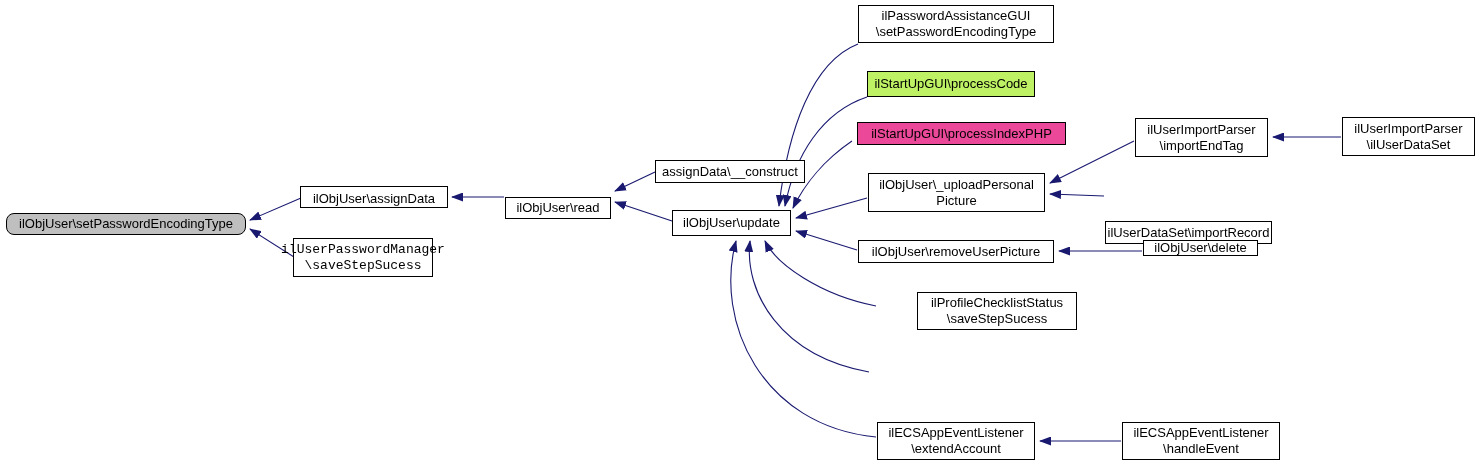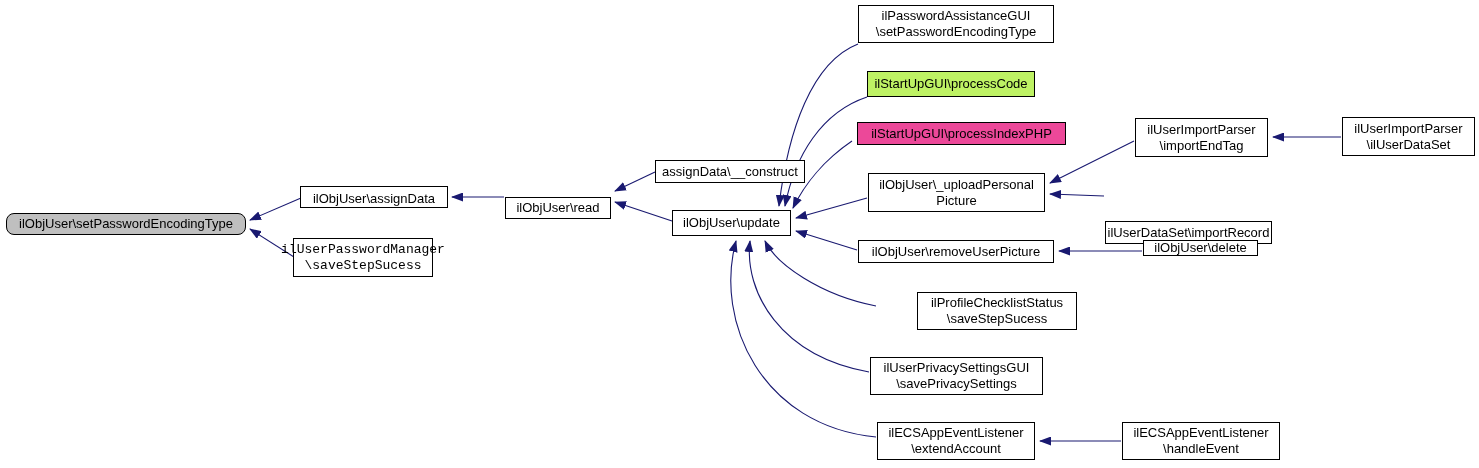--- a/index.html
+++ b/index.html
@@ -111,24 +111,20 @@
       <span>ilObjUser\_uploadPersonal</span>
       <span>Picture</span>
     </div>
     <div class="node" style="left: 858px; top: 240px; width: 196px; height: 23px; border-color: rgb(0, 0, 0); background: rgb(255, 255, 255);">
       <span>ilObjUser\removeUserPicture</span>
     </div>
     <div class="node" style="left: 877px; top: 292px; width: 160px; height: 38px; border-color: rgb(0, 0, 0); background: rgb(255, 255, 255); margin-left: 40px;">
       <span>ilProfileChecklistStatus</span>
       <span>\saveStepSucess</span>
     </div>
-    <div class="node" style="left: 870px; top: 357px; width: 173px; height: 38px; border-color: rgb(0, 0, 0); background: rgb(255, 255, 255);">
-      <span>ilUserPrivacySettingsGUI</span>
-      <span>\savePrivacySettings</span>
-    </div>
     <div class="node" style="left: 877px; top: 422px; width: 158px; height: 38px; border-color: rgb(0, 0, 0); background: rgb(255, 255, 255);">
       <span>ilECSAppEventListener</span>
       <span>\extendAccount</span>
     </div>
     <div class="node" style="left: 1135px; top: 118px; width: 133px; height: 39px; border-color: rgb(0, 0, 0); background: rgb(255, 255, 255);">
       <span>ilUserImportParser</span>
       <span>\importEndTag</span>
     </div>
     <div class="node" style="left: 1105px; top: 185px; width: 167px; height: 23px; border-color: rgb(0, 0, 0); background: rgb(255, 255, 255); margin-top: 36px;">
       <span>ilUserDataSet\importRecord</span>

